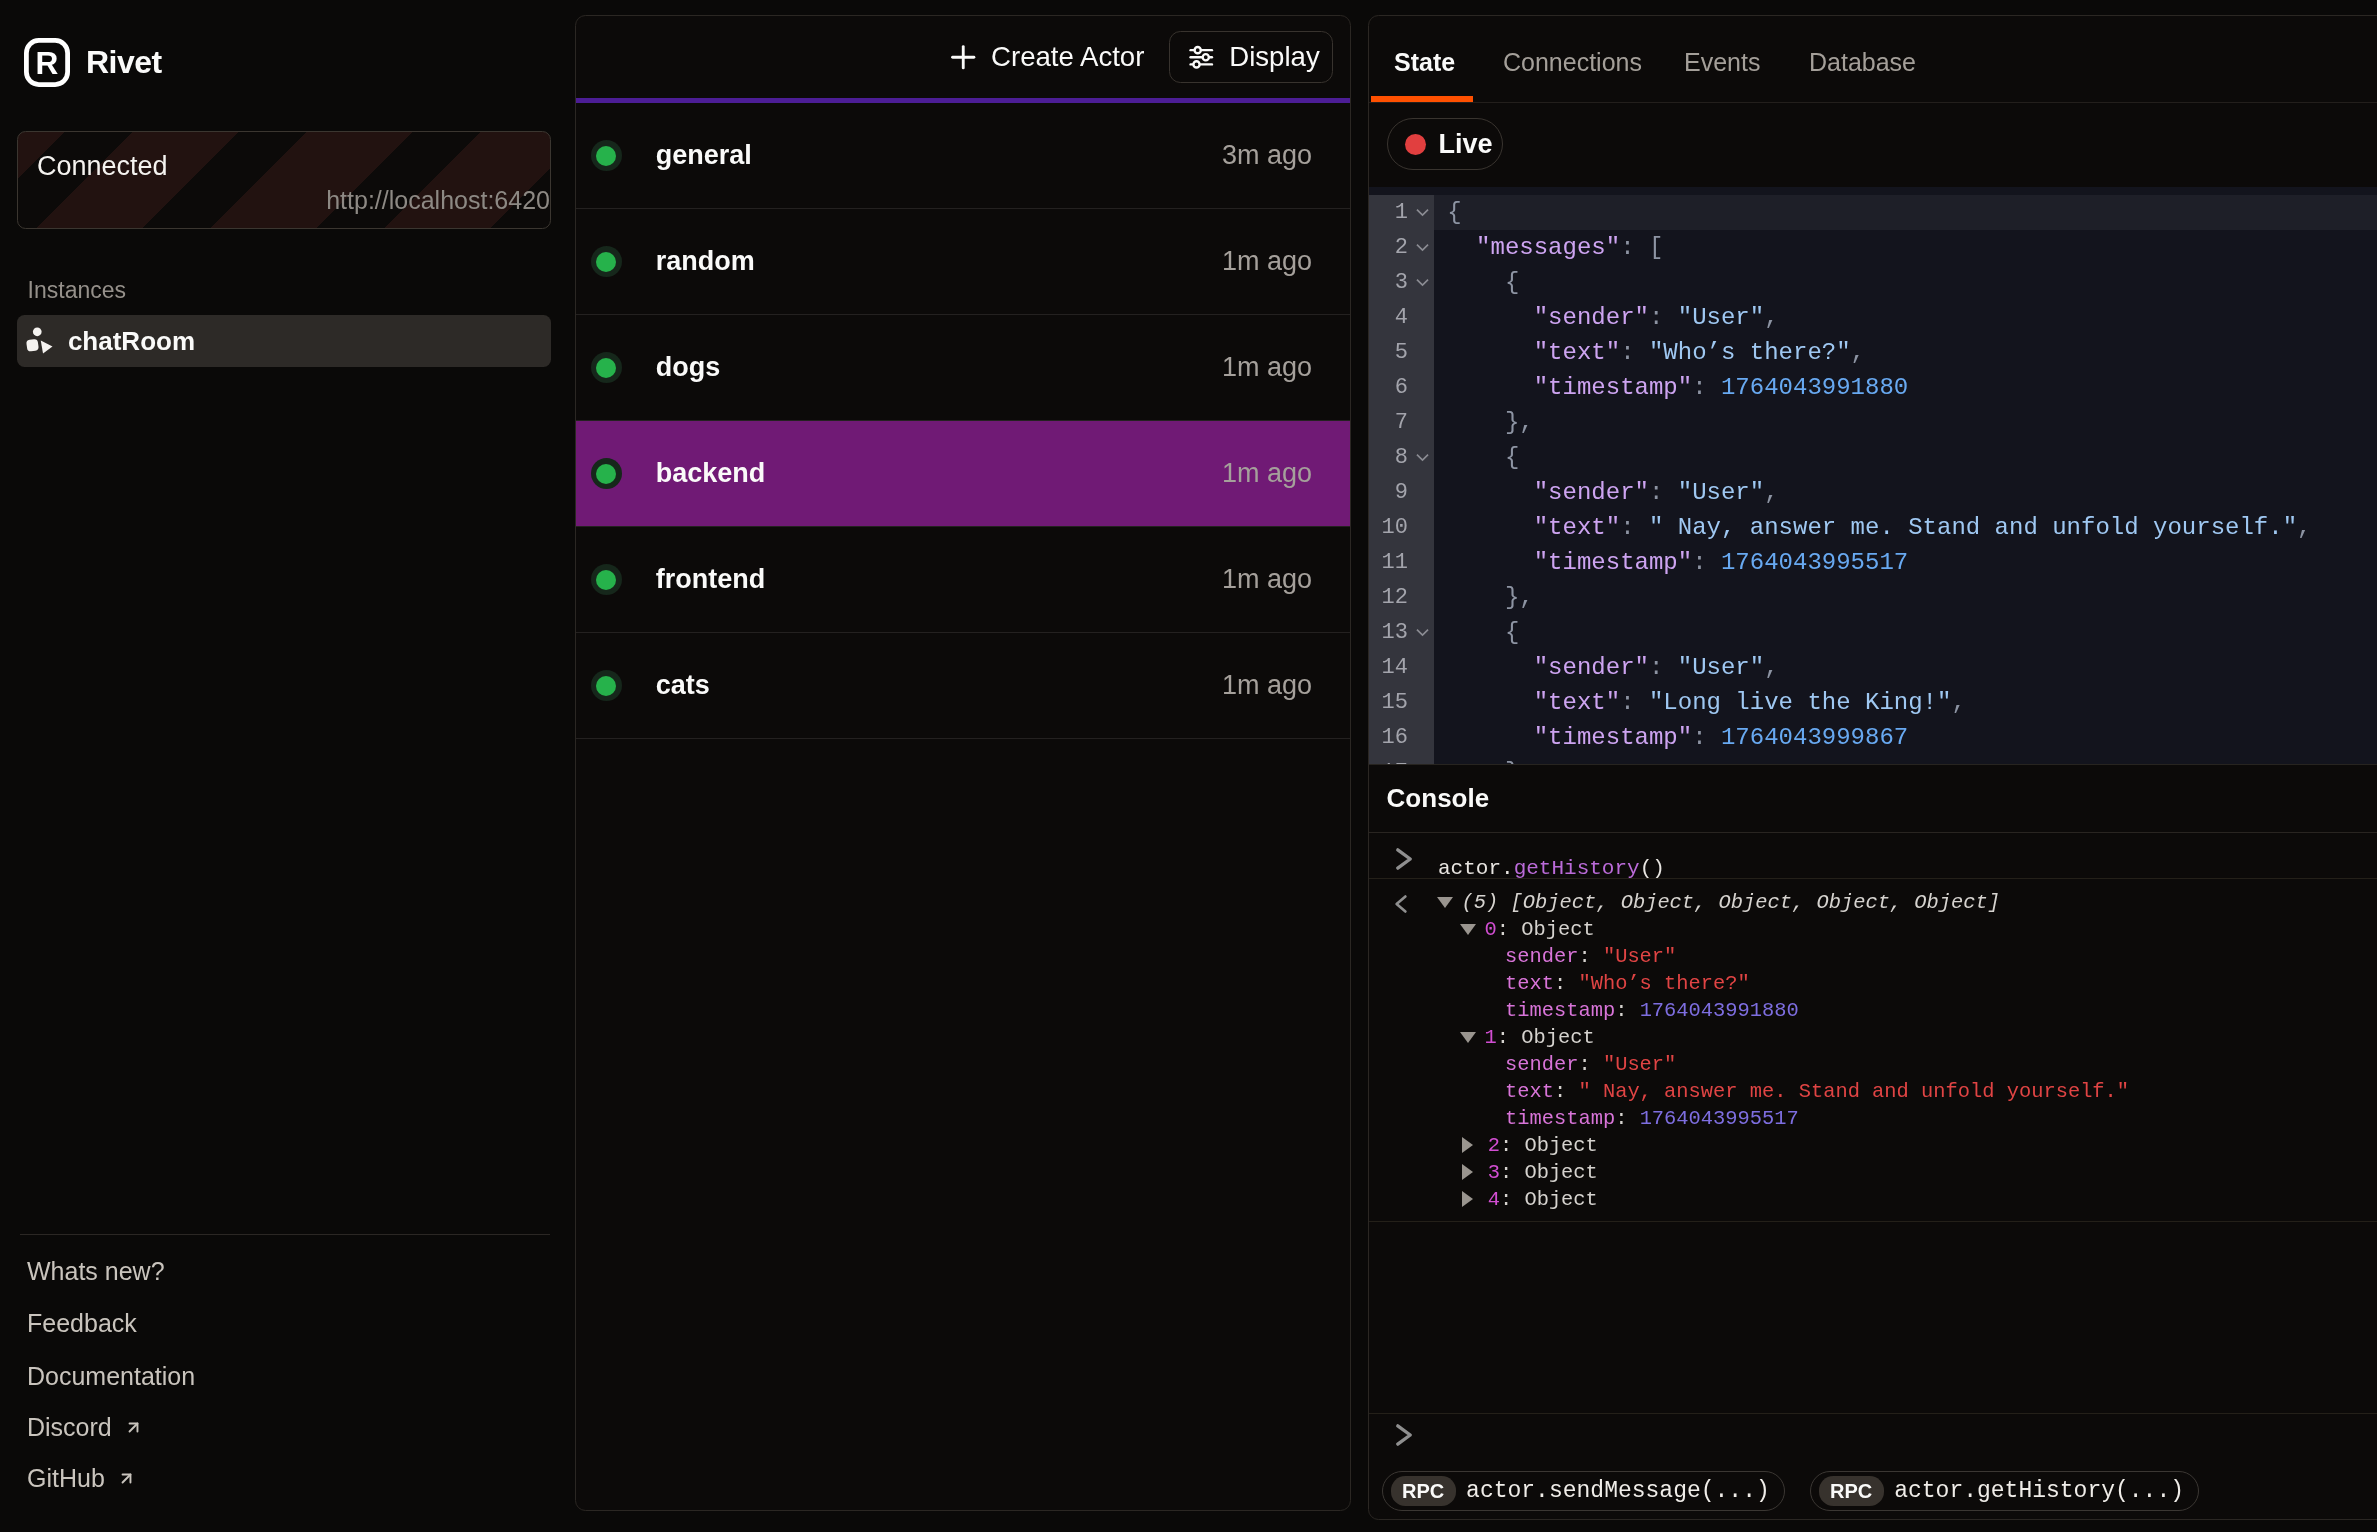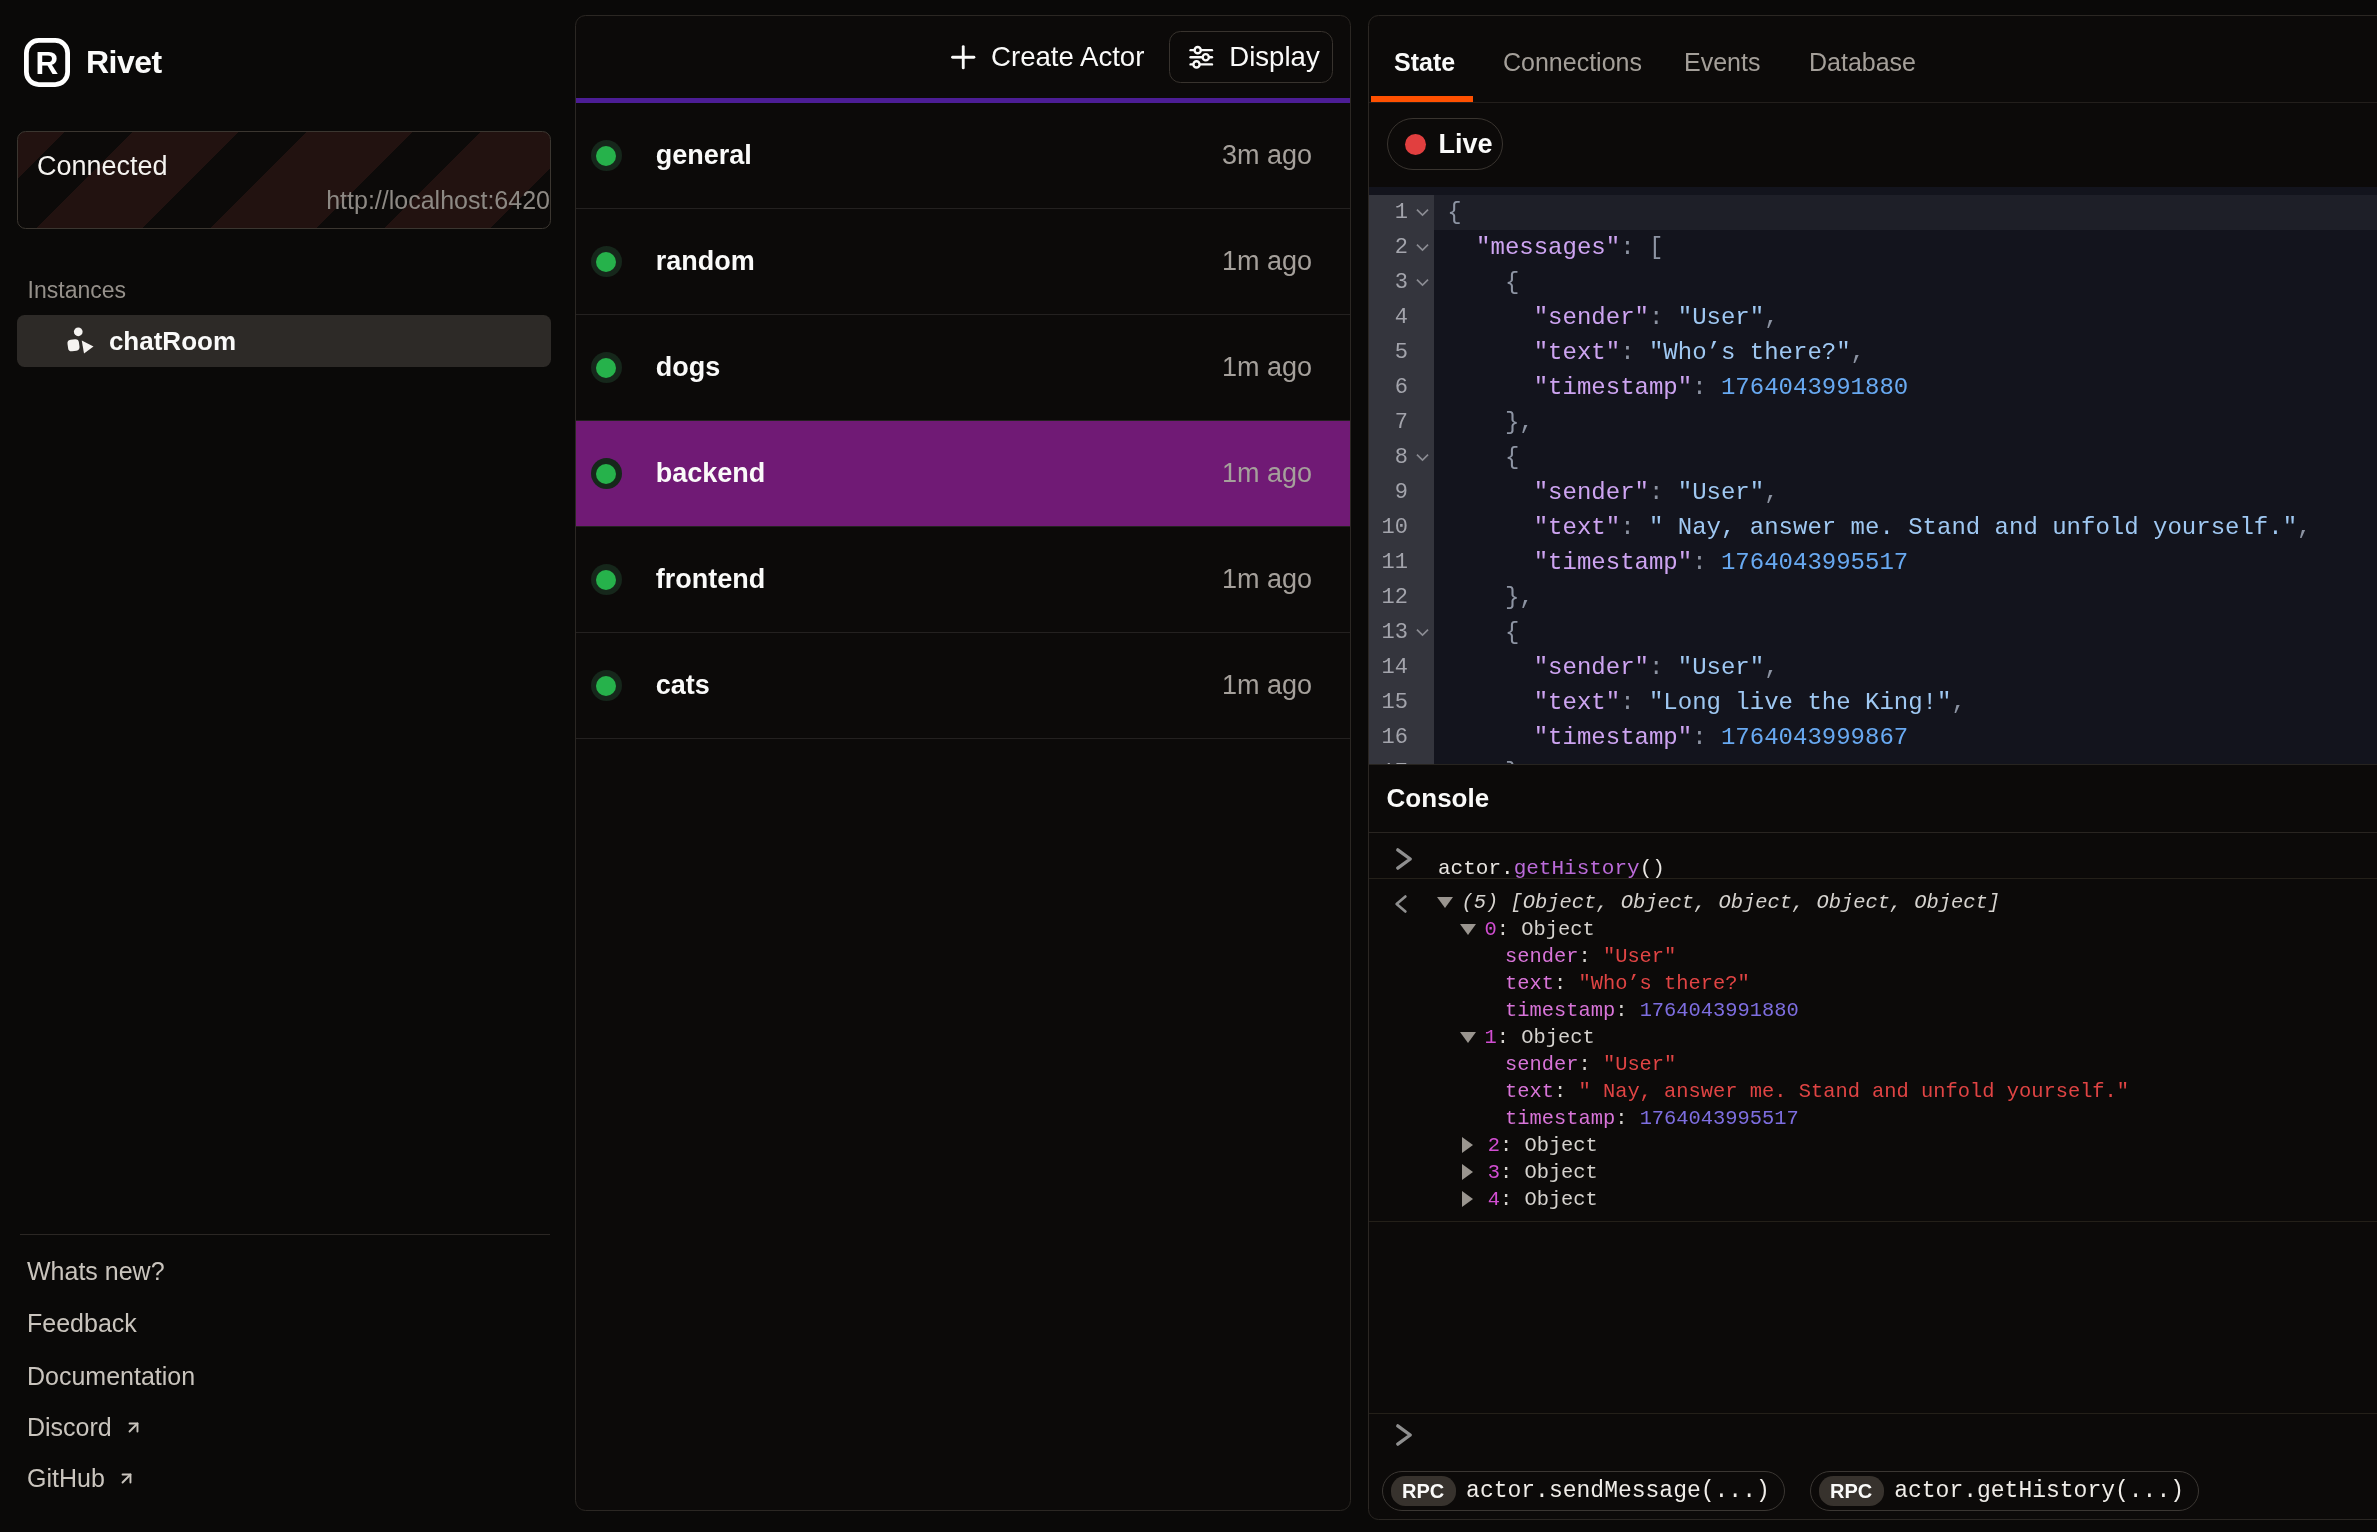--- a/index.html
+++ b/index.html
@@ -11,21 +11,21 @@
 .logo { position:absolute; left:24px; top:38px; }
 .logotext { position:absolute; left:86px; top:44px; font-size:32px; font-weight:700; letter-spacing:-0.5px; }
 .connbox { position:absolute; left:17px; top:131px; width:534px; height:98px;
   border:1px solid #3b3630; border-radius:8.6px;
   background:repeating-linear-gradient(135deg, #221210 0px, #221210 33px, #0c0a09 33px, #0c0a09 81px, #221210 81px, #221210 123px);
   padding:19px 0 0 19px; }
 .connbox .t1 { font-size:27px; font-weight:500; color:#f5f3f0; }
 .connbox .t2 { font-size:25px; color:#8d8984; margin-top:3.8px;text-align:right; }
 .instances { position:absolute; left:27.6px; top:277px; font-size:23px; color:#95908a; }
 .chatrow { position:absolute; left:17px; top:315px; width:534px; height:52px; border-radius:7.6px;
-  background:#2d2a27; display:flex; align-items:center;padding-left:41px; }
+  background:#2d2a27; display:flex; align-items:center; }
 .chatrow svg { margin-left:7.6px; }
 .chatrow .nm { margin-left:13.3px; font-size:26px; font-weight:700; color:#fafaf9; }
 .sep { position:absolute; left:19.5px; top:1234px; width:530px; height:1px; background:#2b2724; }
 .slink { position:absolute; left:27px; font-size:25px; color:#c9c4bd; display:flex; align-items:center; gap:12.4px; }
 
 
 .mpanel { position:absolute; left:575px; top:15px; width:776px; height:1496px;
   background:#0c0a09; border:1px solid #2b2723; border-radius:10.5px; overflow:hidden; }
 .mhead { height:87px; border-bottom:5px solid #4c1d95; display:flex; align-items:center;
   justify-content:flex-end; padding-right:16.6px; }

